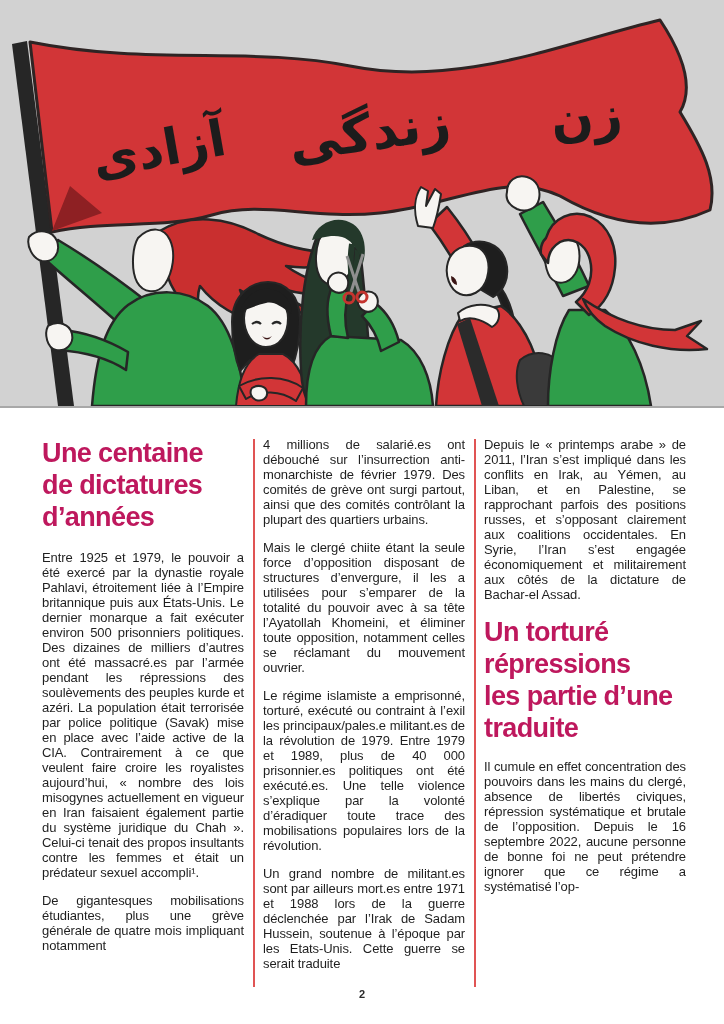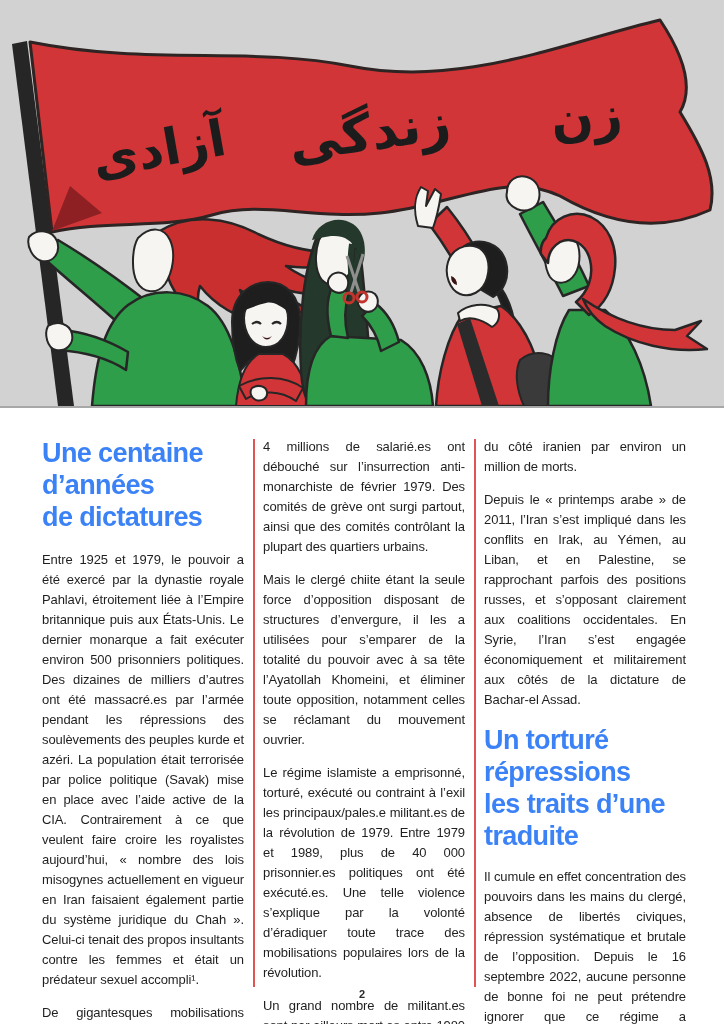--- a/index.html
+++ b/index.html
@@ -16,25 +16,25 @@
     position:absolute;left:42px;top:437px;width:644px;
     display:grid;grid-template-columns:202px 202px 202px;column-gap:19px;
   }
   .divider{
     position:absolute;top:2px;width:2px;height:548px;background:#e05454;
   }
   .divider.d1{left:211px;}
   .divider.d2{left:432px;}
   h2{
     margin:0 0 17px 0;font-size:27px;line-height:32px;font-weight:bold;
-    color:#3b82f6;letter-spacing:-0.6px;
+    color:#be185d;letter-spacing:-0.6px;
   }
   h2.mid{margin-top:14px;margin-bottom:15px;}
   p.body{
-    margin:0 0 13px 0;font-size:13px;line-height:20px;color:#1f1f1f;
+    margin:0 0 13px 0;font-size:13px;line-height:15px;color:#1f1f1f;
     text-align:justify;letter-spacing:-0.1px;hyphens:manual;
   }
   .page-number{
     position:absolute;left:0;top:988px;width:724px;text-align:center;
     font-size:11px;font-weight:bold;color:#2a2a2a;
   }
   .flag-word{
     font-family:"DejaVu Sans",sans-serif;font-weight:bold;fill:#1c1c1c;
   }
 </style>
@@ -135,41 +135,40 @@
     </svg>
   </div>
 
   <div class="article">
     <div class="divider d1"></div>
     <div class="divider d2"></div>
 
     <div class="col">
       <h2>
         <div>Une centaine</div>
+        <div>de dictatures</div>
         <div>d’années</div>
-        <div>de dictatures</div>
       </h2>
       <p class="body">Entre 1925 et 1979, le pouvoir a été exercé par la dynastie royale Pahlavi, étroitement liée à l’Empire britannique puis aux États-Unis. Le dernier monarque a fait exécuter environ 500 prisonniers politiques. Des dizaines de milliers d’autres ont été massacré.es par l’armée pendant les répressions des soulèvements des peuples kurde et azéri. La population était terrorisée par police politique (Savak) mise en place avec l’aide active de la CIA. Contrairement à ce que veulent faire croire les royalistes aujourd’hui, « nombre des lois misogynes actuellement en vigueur en Iran faisaient également partie du système juridique du Chah ». Celui-ci tenait des propos insultants contre les femmes et était un prédateur sexuel accompli¹.</p>
       <p class="body">De gigantesques mobilisations étudiantes, plus une grève générale de quatre mois impliquant notamment</p>
     </div>
 
     <div class="col">
       <p class="body">4 millions de salarié.es ont débouché sur l’insurrection anti-monarchiste de février 1979. Des comités de grève ont surgi partout, ainsi que des comités contrôlant la plupart des quartiers urbains.</p>
       <p class="body">Mais le clergé chiite étant la seule force d’opposition disposant de structures d’envergure, il les a utilisées pour s’emparer de la totalité du pouvoir avec à sa tête l’Ayatollah Khomeini, et éliminer toute opposition, notamment celles se réclamant du mouvement ouvrier.</p>
       <p class="body">Le régime islamiste a emprisonné, torturé, exécuté ou contraint à l’exil les principaux/pales.e militant.es de la révolution de 1979. Entre 1979 et 1989, plus de 40 000 prisonnier.es politiques ont été exécuté.es. Une telle violence s’explique par la volonté d’éradiquer toute trace des mobilisations populaires lors de la révolution.</p>
-      <p class="body">Un grand nombre de militant.es sont par ailleurs mort.es entre 1980 et 1988 lors de la guerre déclenchée par l’Irak de Sadam Hussein, soutenue à l’époque par les Etats-Unis. Cette guerre se serait traduite</p>
+      <p class="body">Un grand nombre de militant.es sont par ailleurs mort.es entre 1971 et 1988 lors de la guerre déclenchée par l’Irak de Sadam Hussein, soutenue à l’époque par les Etats-Unis. Cette guerre se serait traduite</p>
     </div>
 
     <div class="col">
-      <p class="body">du côté iranien par environ un million de morts.</p>
       <p class="body">Depuis le « printemps arabe » de 2011, l’Iran s’est impliqué dans les conflits en Irak, au Yémen, au Liban, et en Palestine, se rapprochant parfois des positions russes, et s’opposant clairement aux coalitions occidentales. En Syrie, l’Iran s’est engagée économiquement et militairement aux côtés de la dictature de Bachar-el Assad.</p>
       <h2 class="mid">
         <div>Un torturé</div>
         <div>répressions</div>
-        <div>les traits d’une</div>
+        <div>les partie d’une</div>
         <div>traduite</div>
       </h2>
       <p class="body">Il cumule en effet concentration des pouvoirs dans les mains du clergé, absence de libertés civiques, répression systématique et brutale de l’opposition. Depuis le 16 septembre 2022, aucune personne de bonne foi ne peut prétendre ignorer que ce régime a systématisé l’op-</p>
     </div>
   </div>
 
   <div class="page-number">2</div>
 </div>
 
 </body></html>

